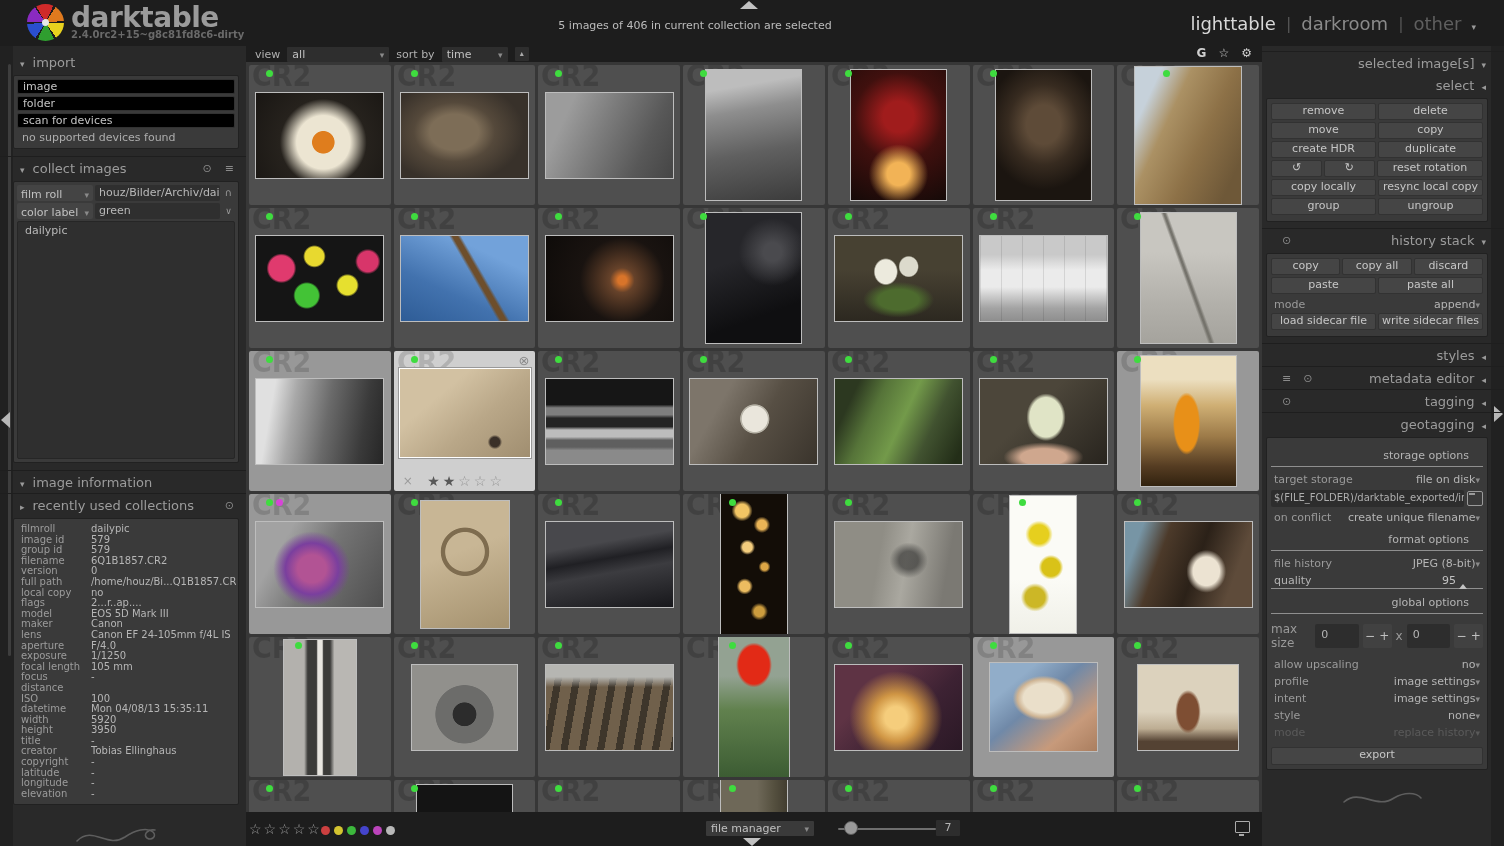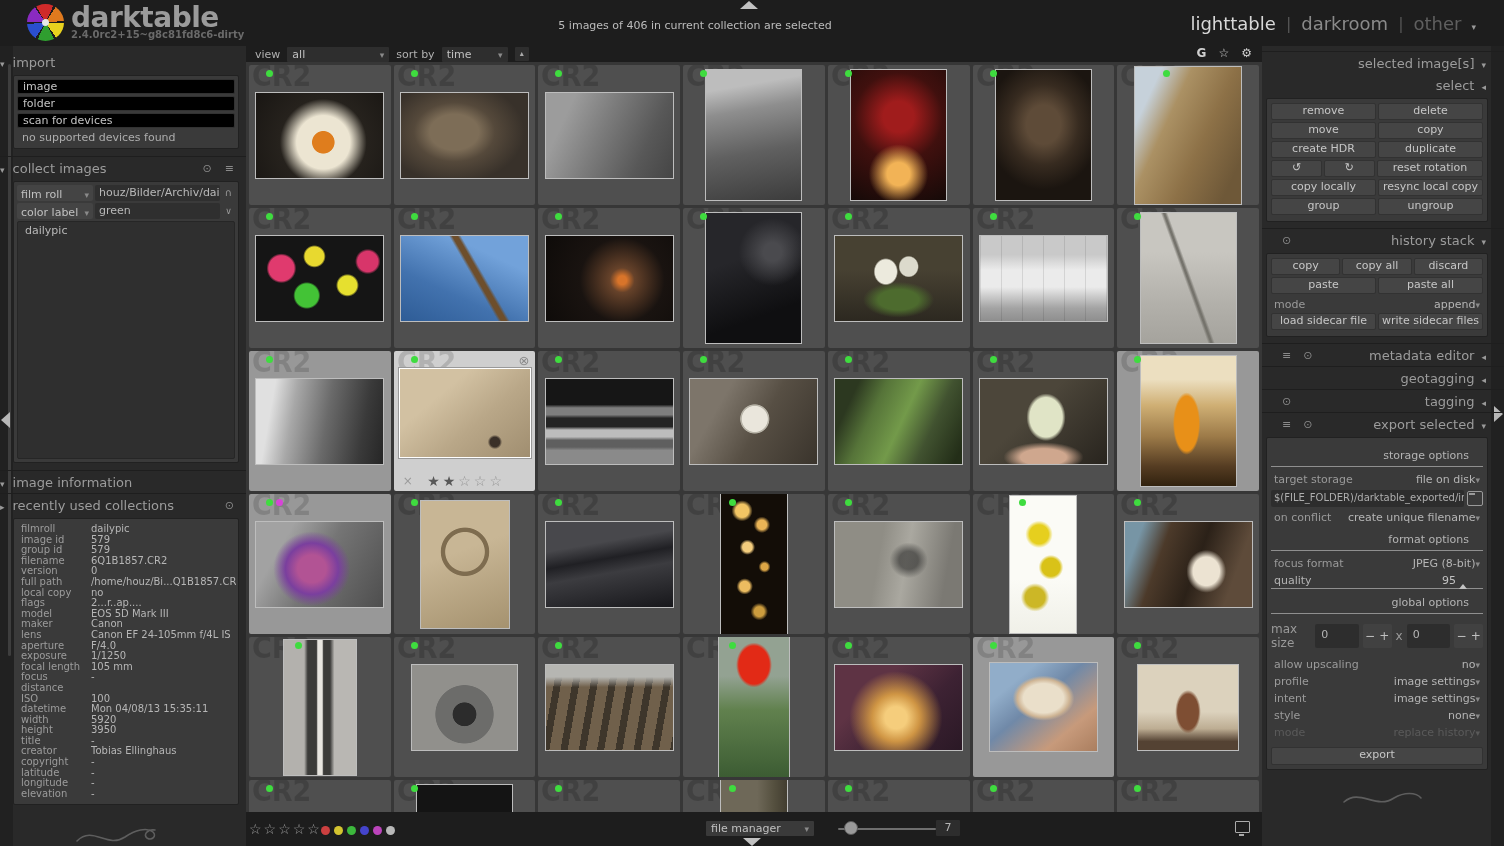--- a/index.html
+++ b/index.html
@@ -23,21 +23,21 @@
   .mode.m3{color:#5f5f5f}
   .msep{color:#555;font-size:16px}
   .caret::after{content:"▾";font-size:9px;color:#9a9a9a}
   .caretb::after{content:"▾";font-size:9px;color:#8a8a8a}
   
   .leftpanel{position:absolute;left:0;top:46px;width:246px;height:800px;background:#292929;box-sizing:border-box;padding-top:5px}
   .leftpanel::before{content:"";position:absolute;left:0;top:0;width:13px;height:100%;background:#212121}
   .lscroll{position:absolute;left:8px;top:18px;width:3px;height:592px;background:#3e3e3e;border-radius:2px}
   .rightpanel{position:absolute;left:1262px;top:46px;width:242px;height:800px;background:#292929;box-sizing:border-box;padding-top:5px}
   .rightpanel::after{content:"";position:absolute;right:0;top:0;width:13px;height:100%;background:#212121}
-  .hdrL{height:22px;display:flex;align-items:center;gap:8px;font-size:13px;color:#9c9c9c;border-top:1px solid #1e1e1e;position:relative;z-index:1}
+  .hdrL{height:22px;display:flex;align-items:center;gap:8px;padding-left:20px;font-size:13px;color:#9c9c9c;border-top:1px solid #1e1e1e;position:relative;z-index:1}
   .hdrL.first{border-top:none}
   .arr-d::after{content:"▾";font-size:9px;color:#9a9a9a}
   .arr-r::after{content:"▸";font-size:9px;color:#9a9a9a}
   .arr-l::after{content:"◂";font-size:9px;color:#9a9a9a}
   .hicons{margin-left:auto;margin-right:12px;display:flex;gap:13px;font-size:11px;color:#8a8a8a;align-items:center}
   .icon-reset::after{content:"⊙";font-size:11px}
   .icon-presets::after{content:"≡";font-size:11px}
   .box{margin:2px 7px 7px 13px;background:#3a3a3a;border:1px solid #212121;border-radius:2px;padding:3px;position:relative;z-index:1}
   .pbtn{display:block;height:15px;background:#000000;border:1px solid #323232;border-radius:2px;color:#c4c4c4;
         font-size:11px;line-height:13px;padding:0 5px;margin-bottom:2px;box-sizing:border-box}
@@ -745,71 +745,67 @@
       <span>mode</span>
       <span class="val">append</span>
       <span class="caretb"></span>
     </div>
     <div id="hist-row3" class="row2">
         <div class="rbtn">load sidecar file</div>
         <div class="rbtn">write sidecar files</div>
       </div>
   </div>
 
+  <div class="hdrR">
+    <span class="ttl">styles</span>
+    <span class="harr arr-l"></span>
+  </div>
 
   <div class="hdrR">
     <span class="licons">
       <span class="icon-presets"></span>
       <span class="icon-reset"></span>
     </span>
     <span class="ttl">metadata editor</span>
     <span class="harr arr-l"></span>
   </div>
 
   <div class="hdrR">
-    <span class="ttl">geotagging</span>
-    <span class="harr arr-l"></span>
-  </div>
-
-  <div class="hdrR">
     <span class="licons">
         <span class="icon-reset"></span>
       </span>
     <span class="ttl">tagging</span>
     <span class="harr arr-l"></span>
   </div>
 
   <div class="hdrR">
-    <span class="licons">
-      <span class="icon-presets"></span>
-      <span class="icon-reset"></span>
-    </span>
-    <span class="ttl">export selected</span>
-    <span class="harr arr-d"></span>
-  </div>
+    <span class="ttl">geotagging</span>
+    <span class="harr arr-l"></span>
+  </div>
+
   <div class="rbox">
     <div class="uhdr">storage options</div>
     <div class="erow">
       <span>target storage</span>
       <span class="val">file on disk</span>
       <span class="caretb"></span>
     </div>
     <div class="pathrow">
       <div class="pathbox">$(FILE_FOLDER)/darktable_exported/img_</div>
       <div class="folderbtn"></div>
     </div>
     <div class="erow">
       <span>on conflict</span>
       <span class="val">create unique filename</span>
       <span class="caretb"></span>
     </div>
 
     <div class="uhdr">format options</div>
     <div class="erow">
-      <span>focus format</span>
+      <span>file history</span>
       <span class="val">JPEG (8-bit)</span>
       <span class="caretb"></span>
     </div>
     <div class="qrow">
       <span>quality</span>
       <span class="qv">95</span>
       <span class="qmark"></span>
     </div>
 
     <div class="uhdr">global options</div>

